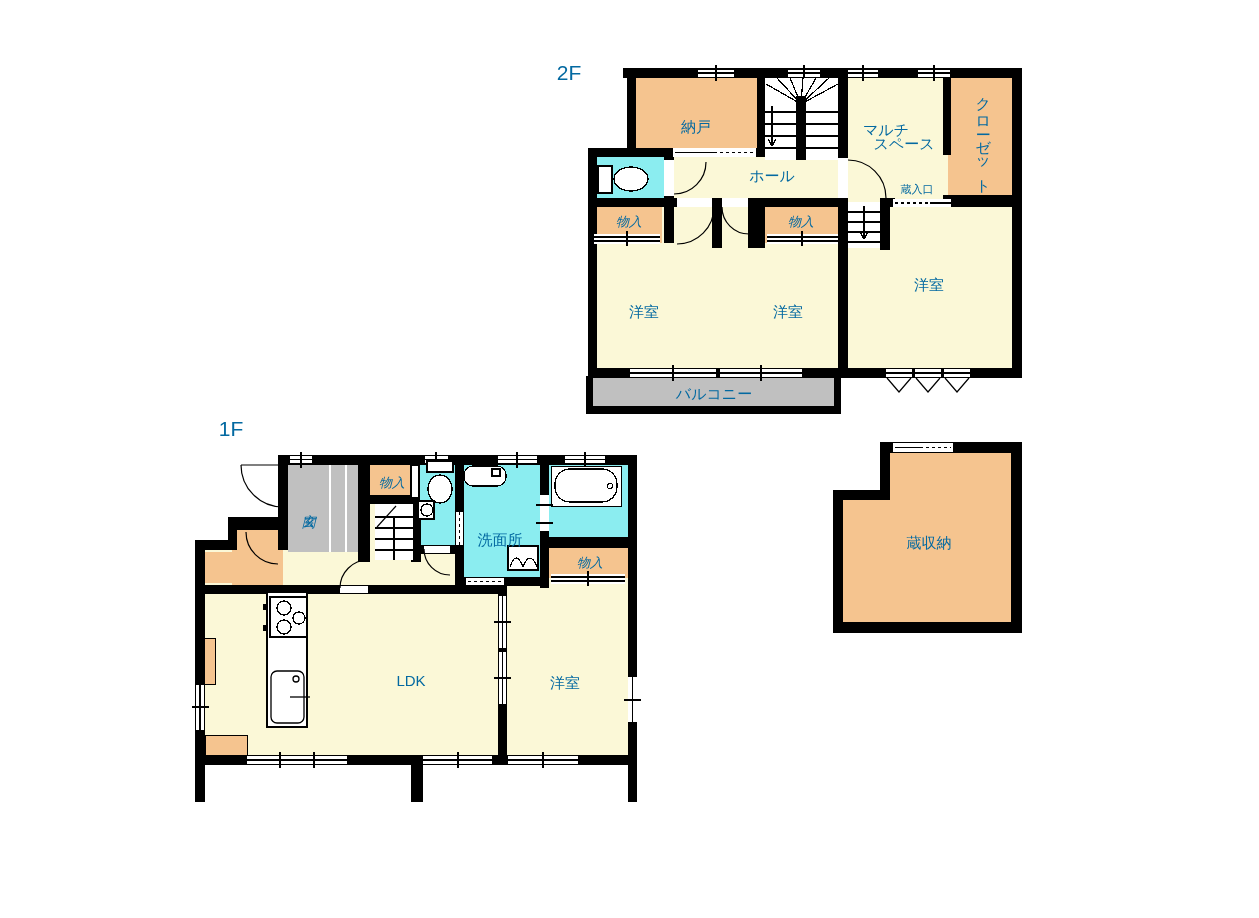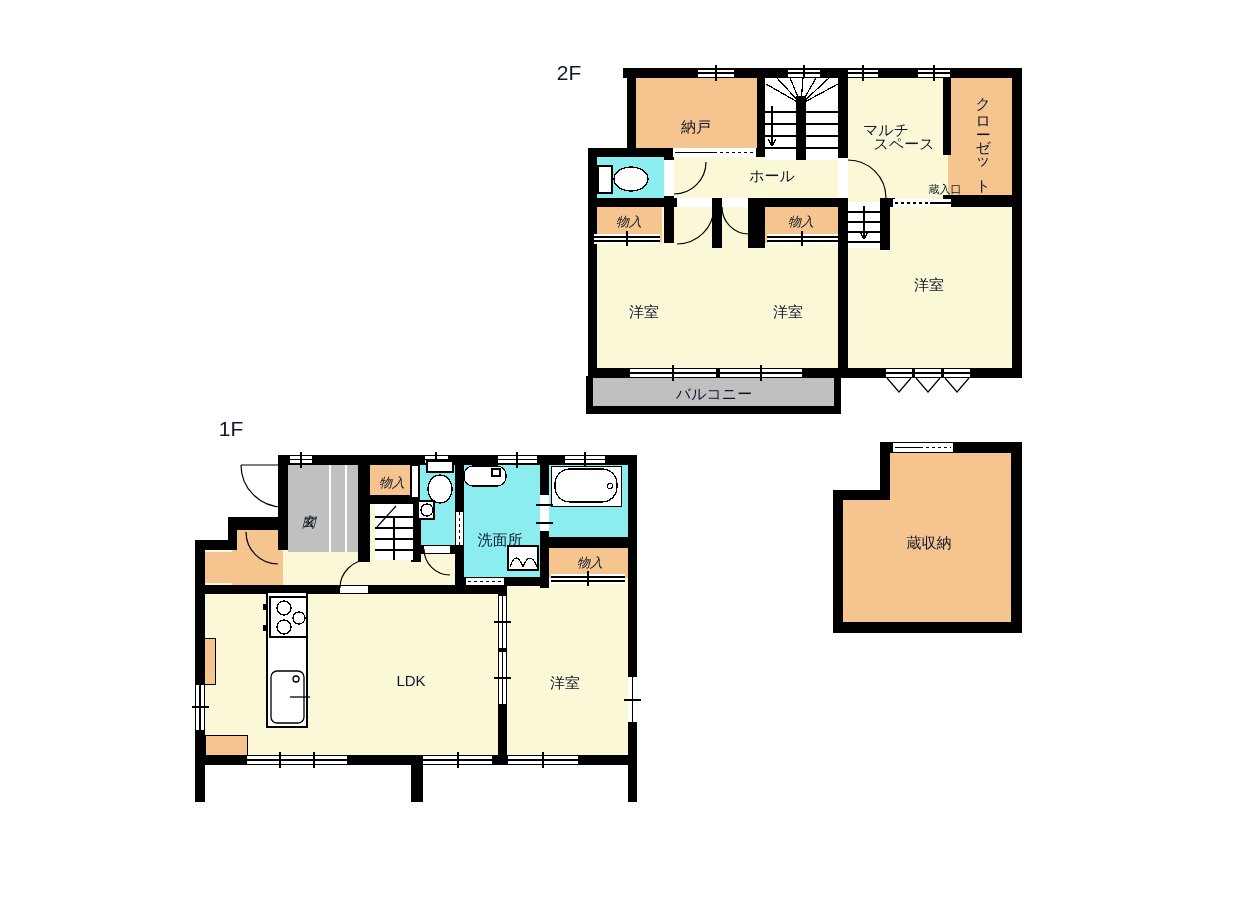--- a/index.html
+++ b/index.html
@@ -7,21 +7,21 @@
     --gray:#C0C0C0; --bg:#FFFFFF; --line:#000000;
   }
   html,body{margin:0;padding:0;background:#fff;}
   #canvas{
     position:relative; width:1259px; height:918px; background:var(--bg);
     font-family:"Liberation Sans","DejaVu Sans",sans-serif; color:#000; overflow:hidden;
   }
   #plan-svg{position:absolute;left:0;top:0;}
   .lbl{
     position:absolute; transform:translate(-50%,-50%);
-    font-size:15px; line-height:1.1; white-space:nowrap; color:#0f172a; z-index:5;
+    font-size:15px; line-height:1.1; white-space:nowrap; color:#0369a1; z-index:5;
   }
   .s20{font-size:21px;}
   .s13{font-size:13px;font-style:italic;}
   .s11{font-size:11px;}
   .vert{writing-mode:vertical-rl; letter-spacing:3px;}
   svg rect, svg path, svg line, svg circle, svg ellipse, svg polyline{shape-rendering:crispEdges;}
   svg .smooth{shape-rendering:auto;}
 </style>
 </head>
 <body>
@@ -356,21 +356,21 @@
     </g>
   </g>
 </svg>
 
 <div class="lbl s20" style="left:569px;top:73px;">2F</div>
 <div class="lbl" style="left:696px;top:127px;">納戸</div>
 <div class="lbl" style="left:886px;top:130px;">マルチ</div>
 <div class="lbl" style="left:904px;top:144px;">スペース</div>
 <div class="lbl vert" style="left:983px;top:138px;">クローゼット</div>
 <div class="lbl" style="left:772px;top:176px;">ホール</div>
-<div class="lbl s11" style="left:917px;top:189px;margin-left:28px;">蔵入口</div>
+<div class="lbl s11" style="left:917px;top:189px;">蔵入口</div>
 <div class="lbl s13" style="left:629px;top:222px;">物入</div>
 <div class="lbl s13" style="left:801px;top:222px;">物入</div>
 <div class="lbl" style="left:644px;top:312px;">洋室</div>
 <div class="lbl" style="left:788px;top:312px;">洋室</div>
 <div class="lbl" style="left:929px;top:285px;">洋室</div>
 <div class="lbl" style="left:714px;top:394px;">バルコニー</div>
 
 <div class="lbl s20" style="left:231px;top:429px;">1F</div>
 <div class="lbl vert s13" style="left:308px;top:506px;">玄関</div>
 <div class="lbl s13" style="left:392px;top:483px;">物入</div>

